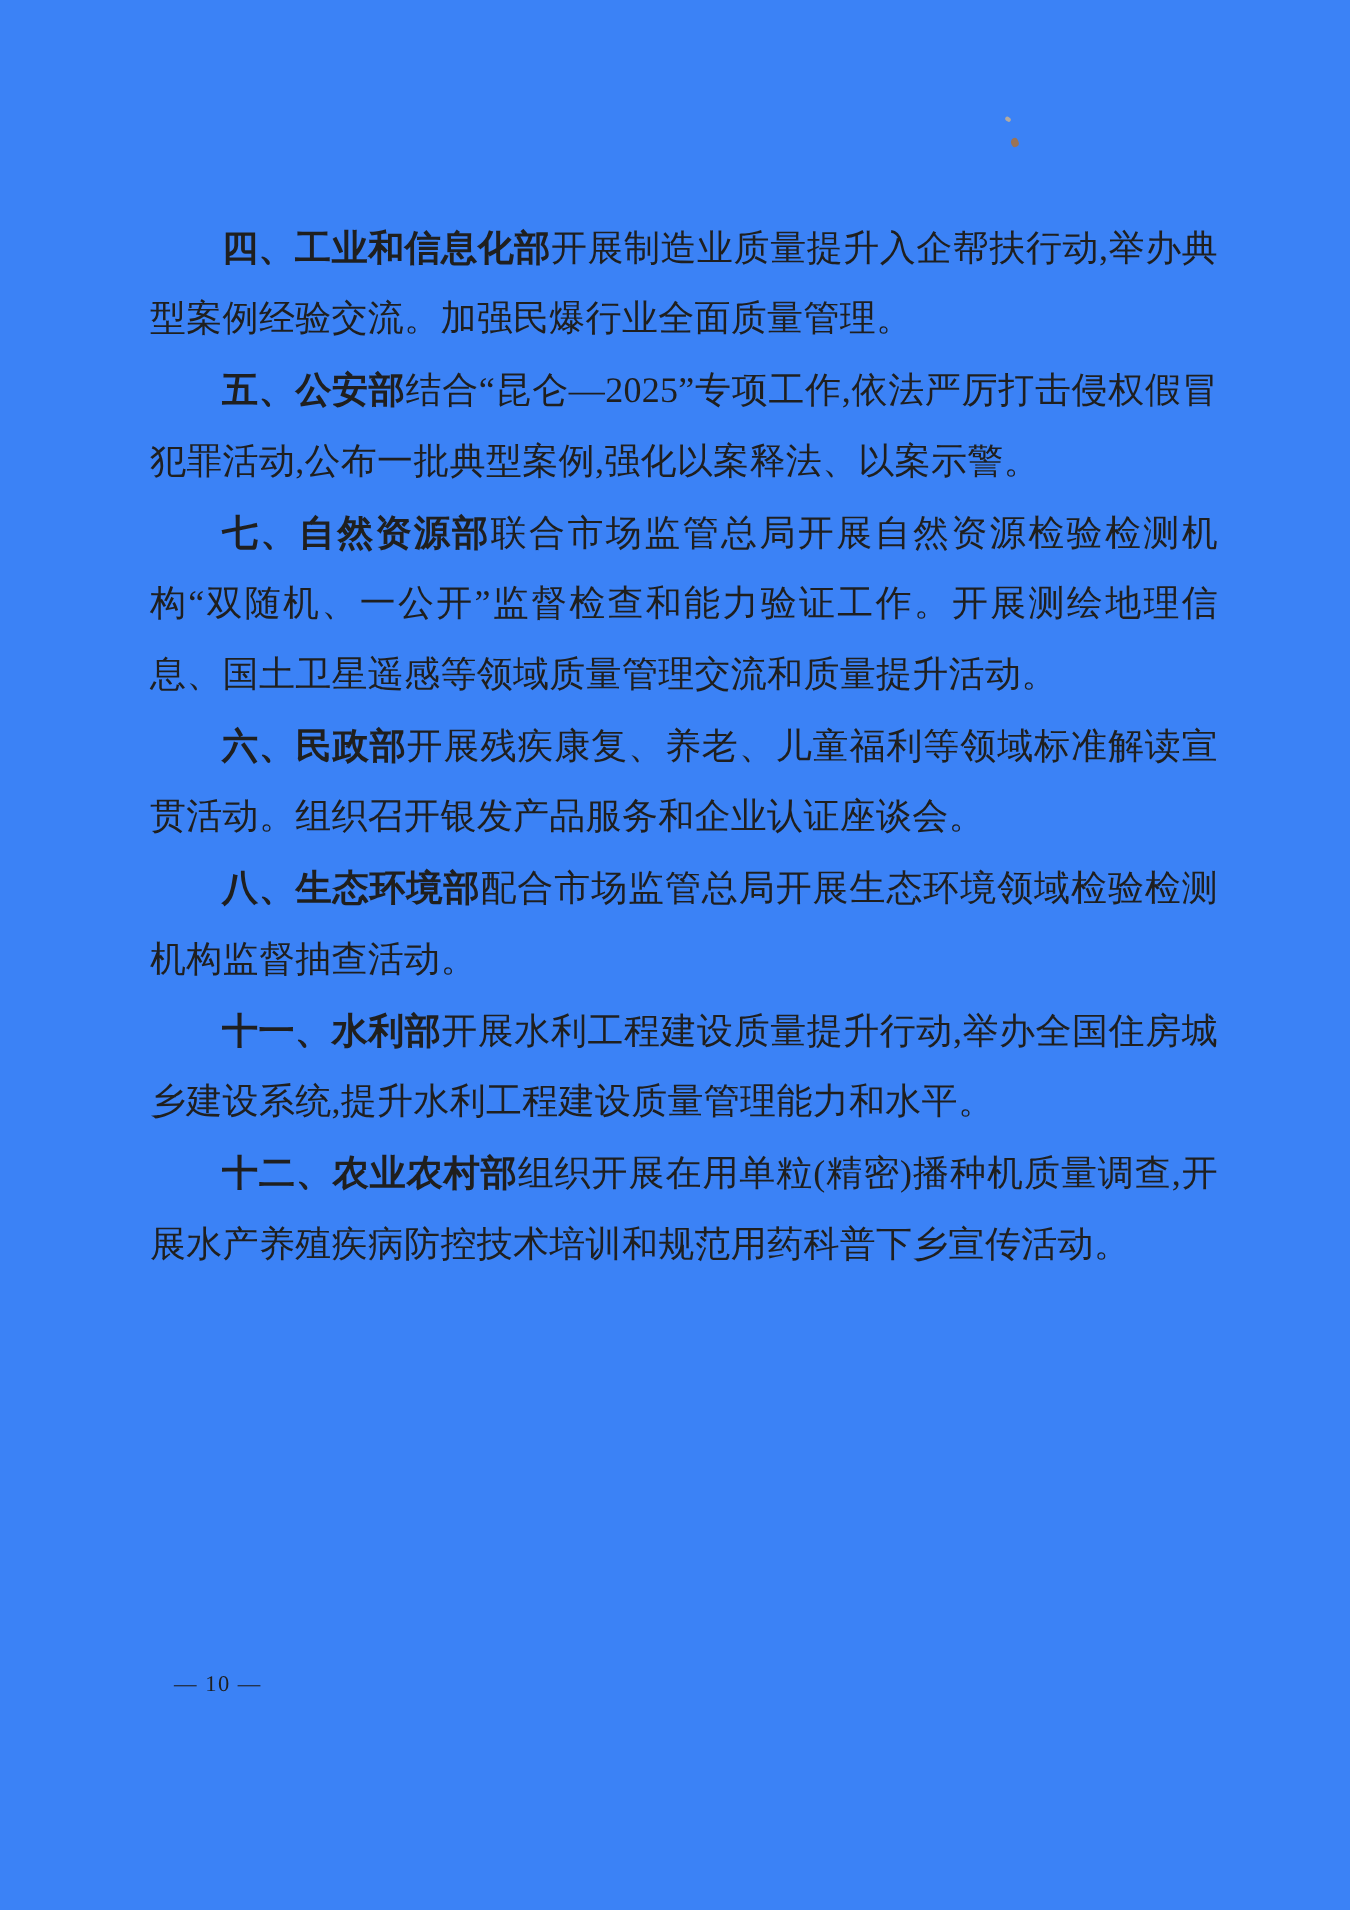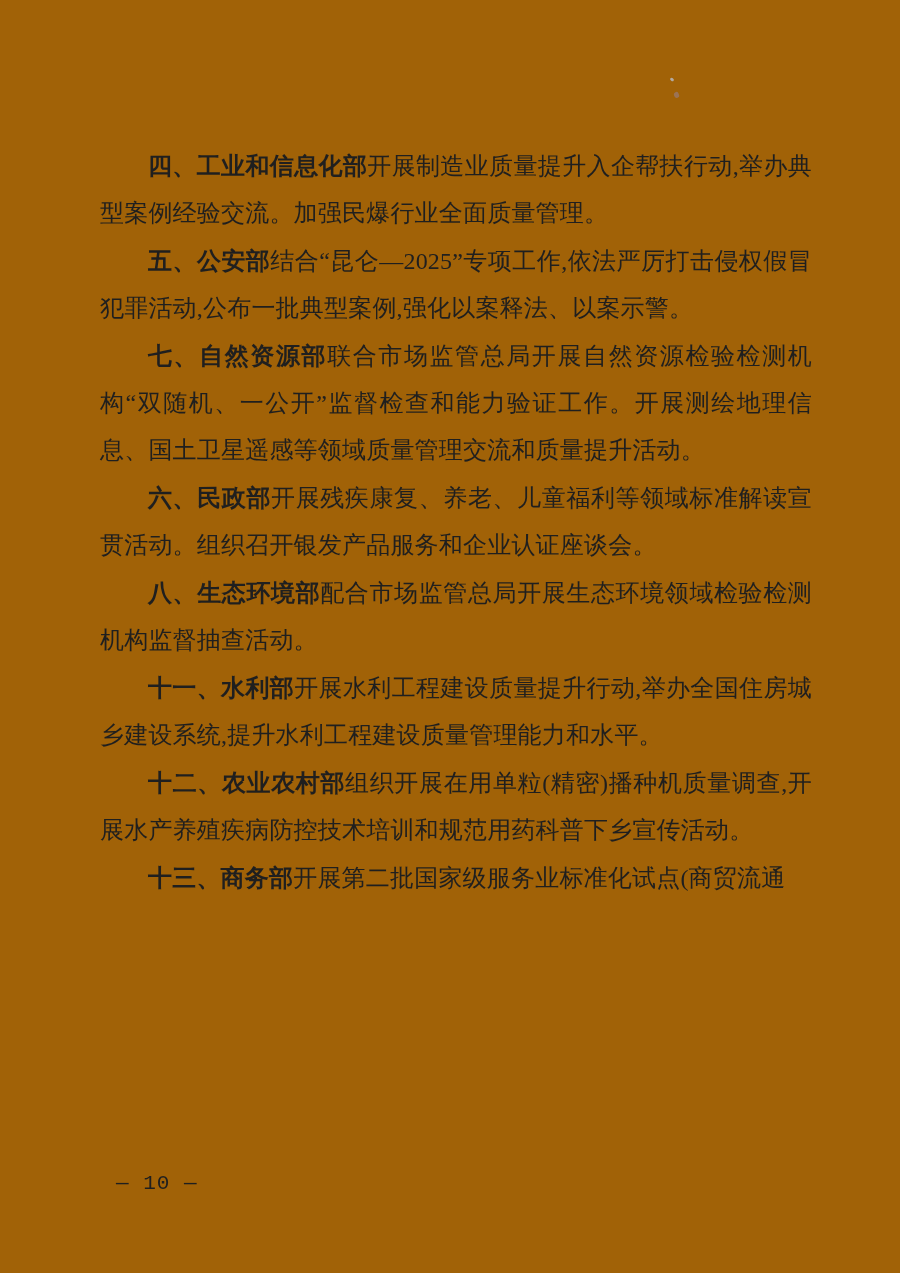--- a/index.html
+++ b/index.html
@@ -11,21 +11,21 @@
     height: 1273px;
     position: relative;
     background: #ffffff;
     overflow: hidden;
     font-family: "Liberation Serif", serif;
     color: #1f1f1f;
   }
   .page {
     position: absolute;
     inset: 0;
-    background: #a16207;
+    background: #3b82f6;
   }
   .text-block {
     position: absolute;
     left: 100px;
     top: 142px;
     width: 712px;
   }
   .para {
     margin: 0;
     font-size: 24px;
@@ -36,25 +36,24 @@
     text-indent: 2em;
     letter-spacing: 0.2px;
   }
   .lead {
     font-family: "Liberation Sans", sans-serif;
     font-weight: 700;
   }
   .page-footer {
     position: absolute;
     left: 116px;
-    top: 1160px;
-    font-size: 21px;
+    top: 1100px;
+    font-size: 15px;
     line-height: 47px;
     letter-spacing: 1px;
-    font-family: Liberation Mono, monospace;
   }
   .speck {
     position: absolute;
     left: 668px;
     top: 78px;
     width: 20px;
     height: 30px;
   }
   .speck .mark-a {
     position: absolute;
@@ -98,21 +97,20 @@
     <p class="para"><span class="lead">六、民政部</span><span>开展残疾康复、养老、儿童福利等领域标准解读宣贯活动。组织召开银发产品服务和企业认证座谈会。</span></p>
 
     <p class="para"><span class="lead">八、生态环境部</span><span>配合市场监管总局开展生态环境领域检验检测机构监督抽查活动。</span></p>
 
 
 
     <p class="para"><span class="lead">十一、水利部</span><span>开展水利工程建设质量提升行动,举办全国住房城乡建设系统,提升水利工程建设质量管理能力和水平。</span></p>
 
     <p class="para"><span class="lead">十二、农业农村部</span><span>组织开展在用单粒(精密)播种机质量调查,开展水产养殖疾病防控技术培训和规范用药科普下乡宣传活动。</span></p>
 
-    <p class="para"><span class="lead">十三、商务部</span><span>开展第二批国家级服务业标准化试点(商贸流通</span></p>
 
   </main>
 
   <footer class="page-footer">
     <span>— 10 —</span>
   </footer>
 
 </div>
 
 </body></html>

